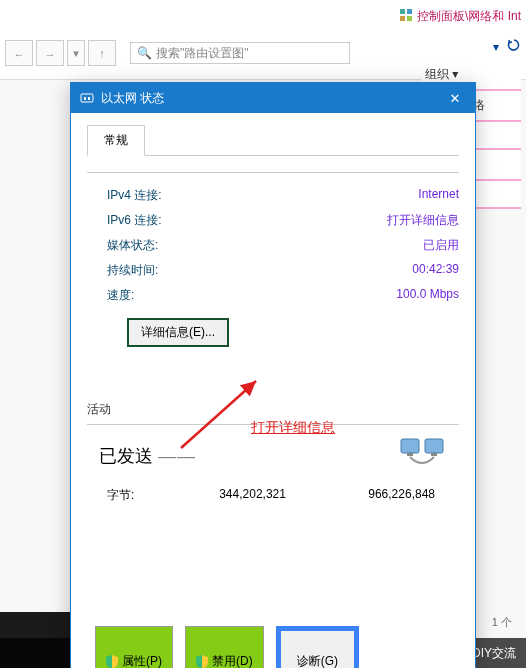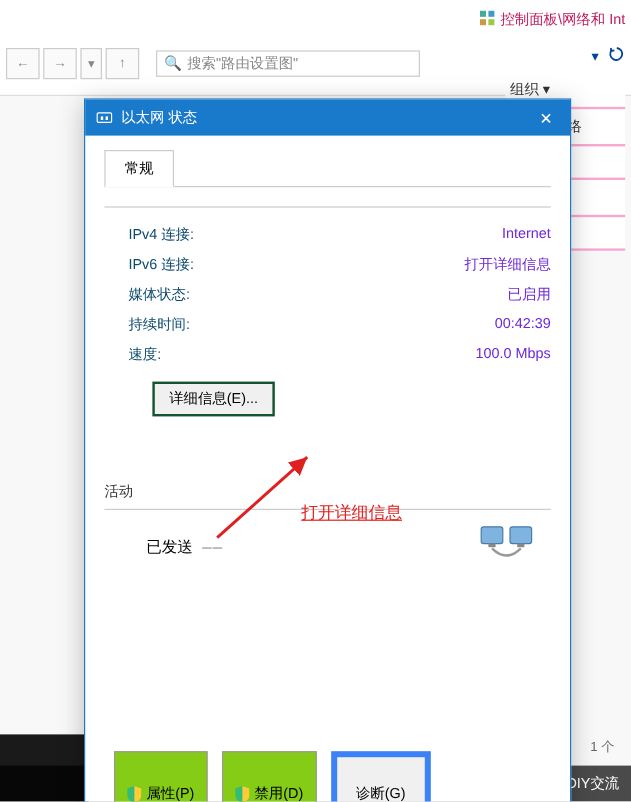--- a/index.html
+++ b/index.html
@@ -210,23 +210,22 @@
     }
     .activity-row {
       display: flex;
       align-items: center;
       justify-content: space-between;
       padding: 0 12px;
       margin-top: 8px;
     }
     .activity-side {
       width: 110px;
-      text-align: center;
-      font-size: 13px;
-      font-family: Liberation Mono, monospace;
+      text-align: left;
+      font-size: 18px;
     }
     .activity-dashes {
       color: #888;
       letter-spacing: 1px;
     }
     .activity-icon {
       width: 50px; height: 42px;
       display: flex;
       align-items: center;
       justify-content: center;
@@ -408,20 +407,26 @@
         </div>
         <div class="activity-icon">
           <svg width="50" height="42" viewBox="0 0 50 42">
             <rect x="4" y="4" width="18" height="14" rx="2" fill="#7fb3e0" stroke="#4a7ba8"></rect>
             <rect x="28" y="4" width="18" height="14" rx="2" fill="#7fb3e0" stroke="#4a7ba8"></rect>
             <rect x="10" y="18" width="6" height="3" fill="#888"></rect>
             <rect x="34" y="18" width="6" height="3" fill="#888"></rect>
             <path d="M13 22 Q25 34 37 22" stroke="#999" stroke-width="2" fill="none"></path>
           </svg>
         </div>
+      </div>
+      <div class="bytes-row">
+        <span class="b-label">字节:</span>
+        <span class="b-val">344,202,321</span>
+        <span style="width:30px;"></span>
+        <span class="b-val">966,226,848</span>
       </div>
     </div>
 
     <div class="bottom-buttons">
       <button class="shield-btn">
         <span class="shield-icon">
           <svg width="12" height="14" viewBox="0 0 12 14">
               <path d="M6 0 L12 2 L12 7 Q12 12 6 14 Q0 12 0 7 L0 2 Z" fill="#3b7"></path>
               <path d="M6 0 L12 2 L12 7 Q12 12 6 14 L6 0 Z" fill="#fc3"></path>
             </svg>

